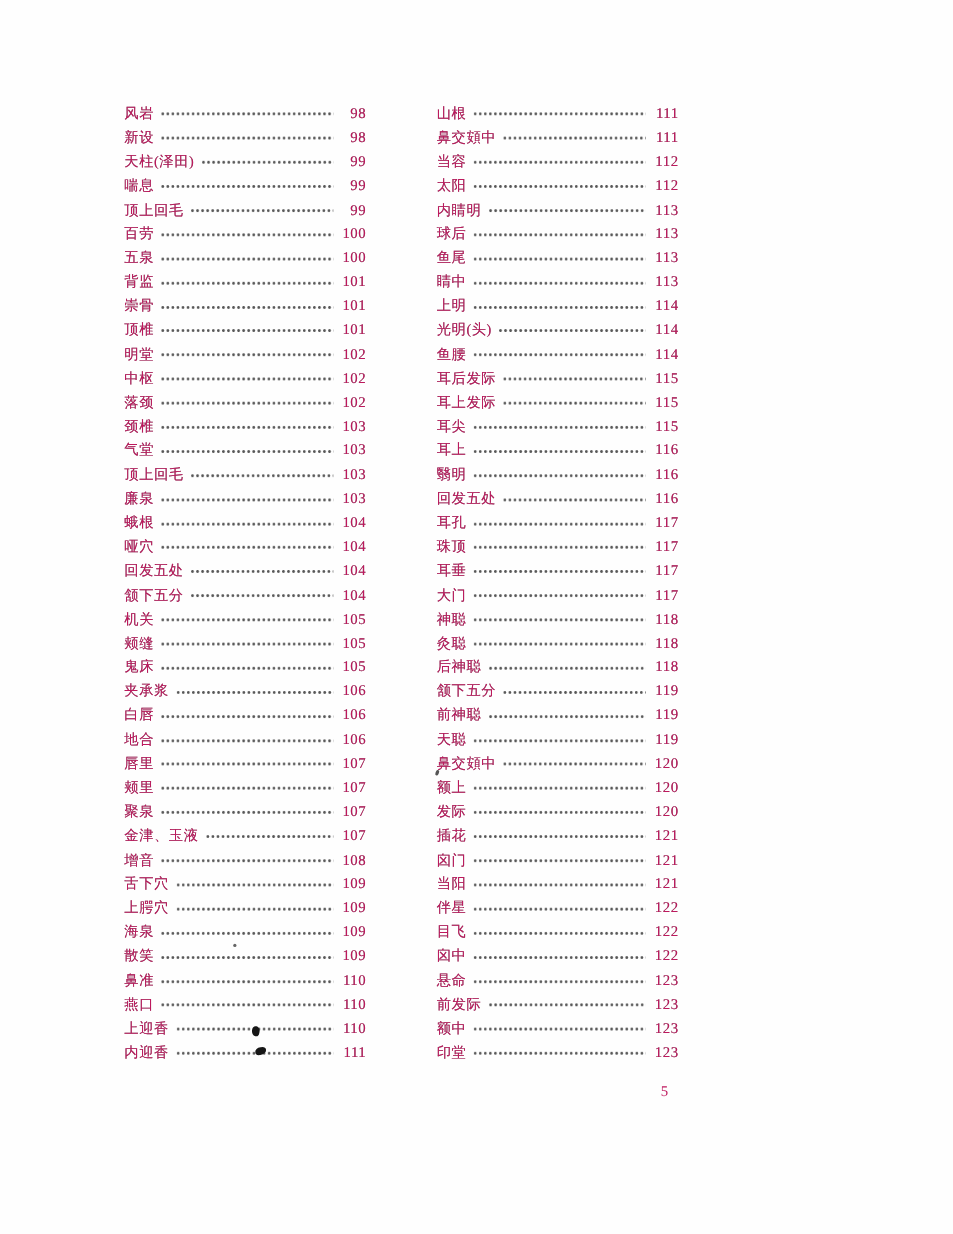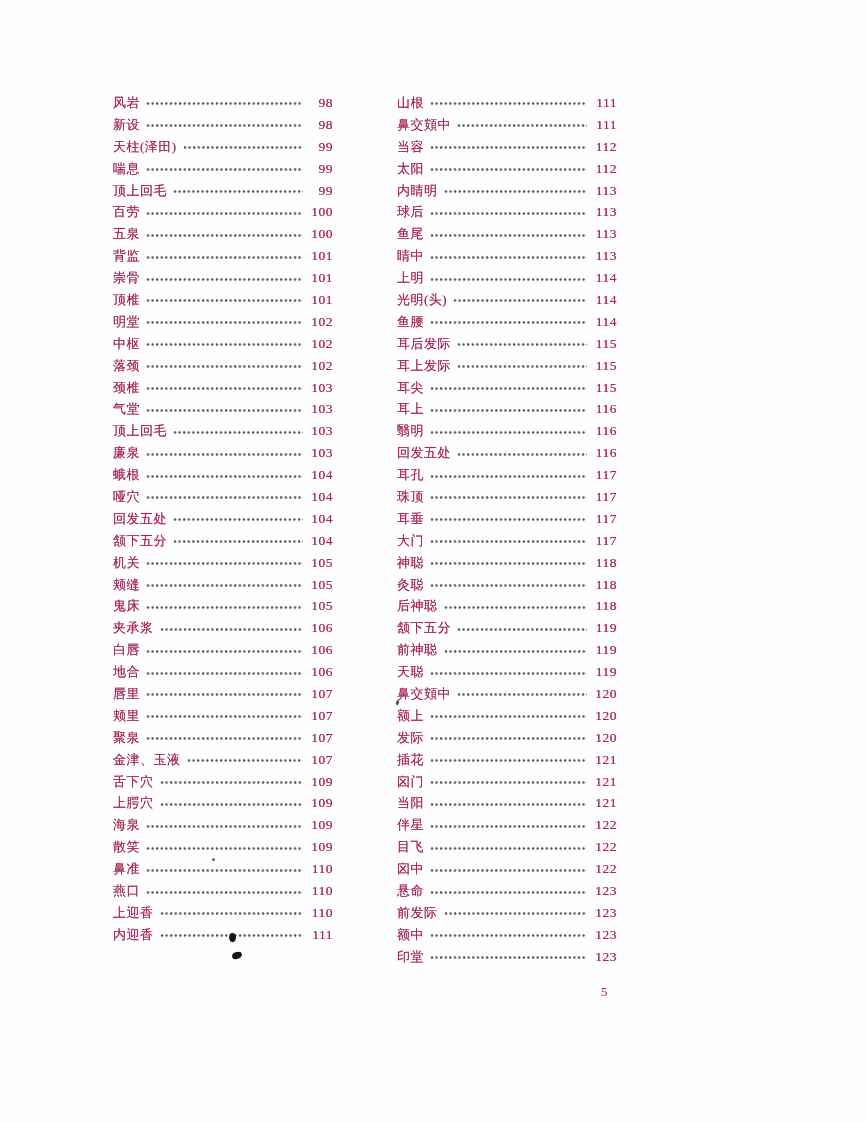--- a/index.html
+++ b/index.html
@@ -220,20 +220,25 @@
         <span class="t">聚泉</span>
         <span class="leader"></span>
         <span class="p">107</span>
       </div>
       <div class="row">
         <span class="t">金津、玉液</span>
         <span class="leader"></span>
         <span class="p">107</span>
       </div>
       <div class="row">
+        <span class="t">增音</span>
+        <span class="leader"></span>
+        <span class="p">108</span>
+      </div>
+      <div class="row">
         <span class="t">舌下穴</span>
         <span class="leader"></span>
         <span class="p">109</span>
       </div>
       <div class="row">
         <span class="t">上腭穴</span>
         <span class="leader"></span>
         <span class="p">109</span>
       </div>
       <div class="row">

